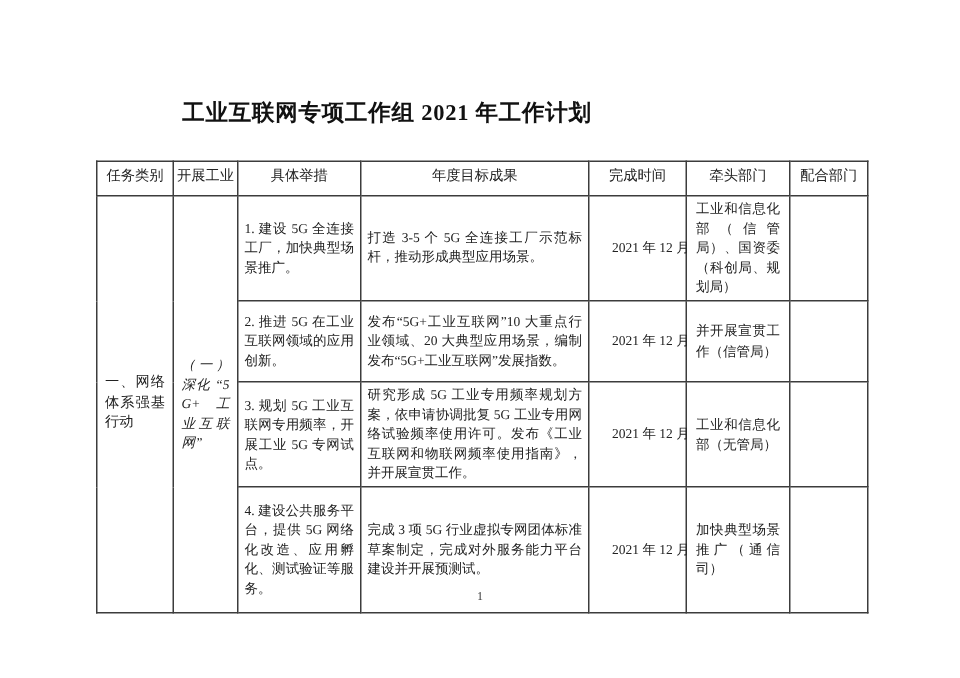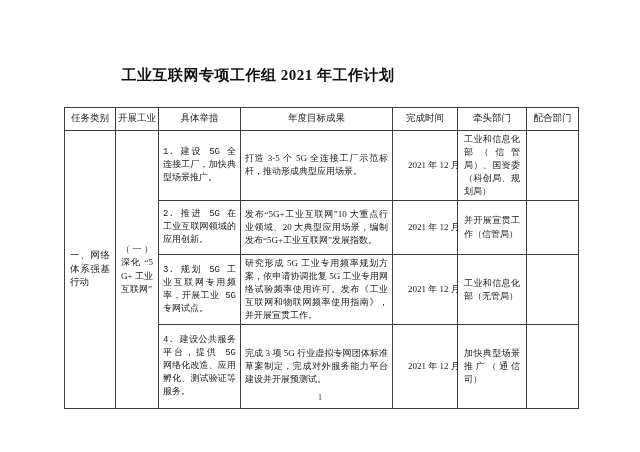--- a/index.html
+++ b/index.html
@@ -43,22 +43,22 @@
     font-size:9.5px;
     white-space:nowrap;
     overflow:hidden;
   }
   tr.hdr{height:19px;}
   tr.r1{height:51px;}
   tr.r2{height:54px;}
   tr.r3{height:57px;}
   tr.r4{height:84px;}
   td.cat{font-weight:normal;text-align:justify;font-size:9.5px;padding:2px 5px;}
-  td.keywork{text-align:justify;padding:2px 5px;}
-  td.measure{text-align:justify;font-family:Liberation Mono, monospace;}
+  td.keywork{text-align:justify;padding:2px 5px;font-style:italic;}
+  td.measure{text-align:justify;}
   td.target{text-align:justify;}
   td.time{text-align:center;white-space:nowrap;padding:2px 15px;}
   td.lead{text-align:justify;padding:2px 6px;}
   td.support{background:#ffffff;}
   .page-num{
     position:absolute;
     top:393px;left:0;width:640px;
     text-align:center;
     font-size:8px;
     color:#3a3a3a;

